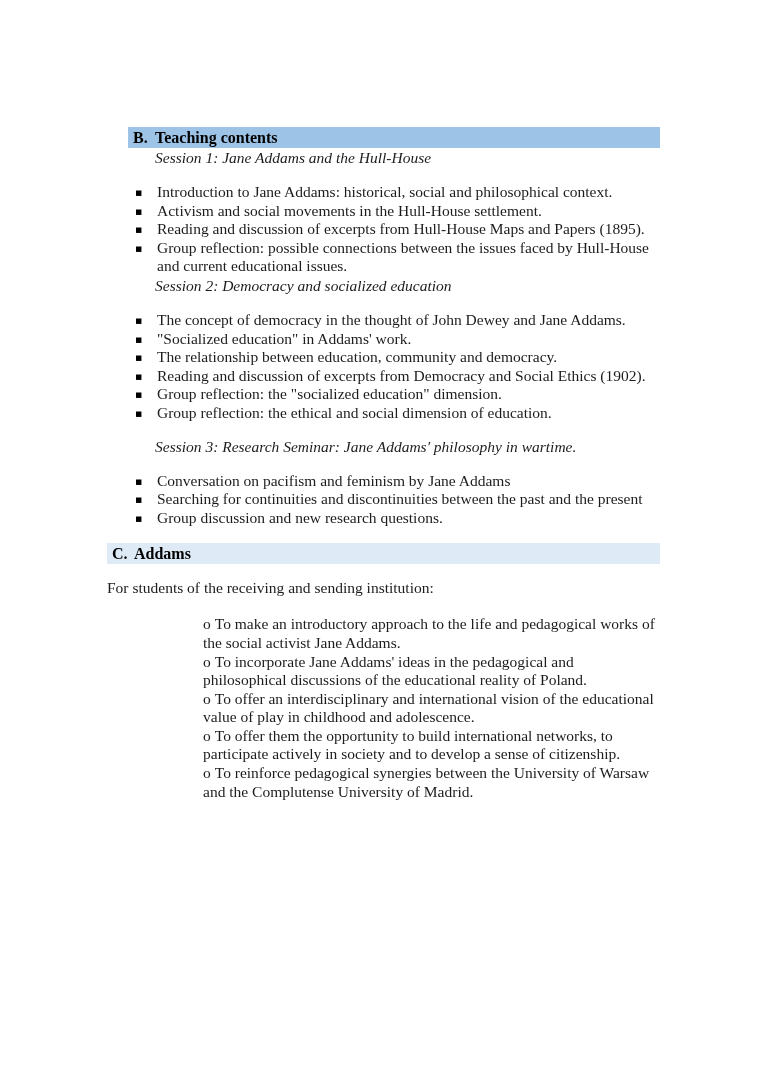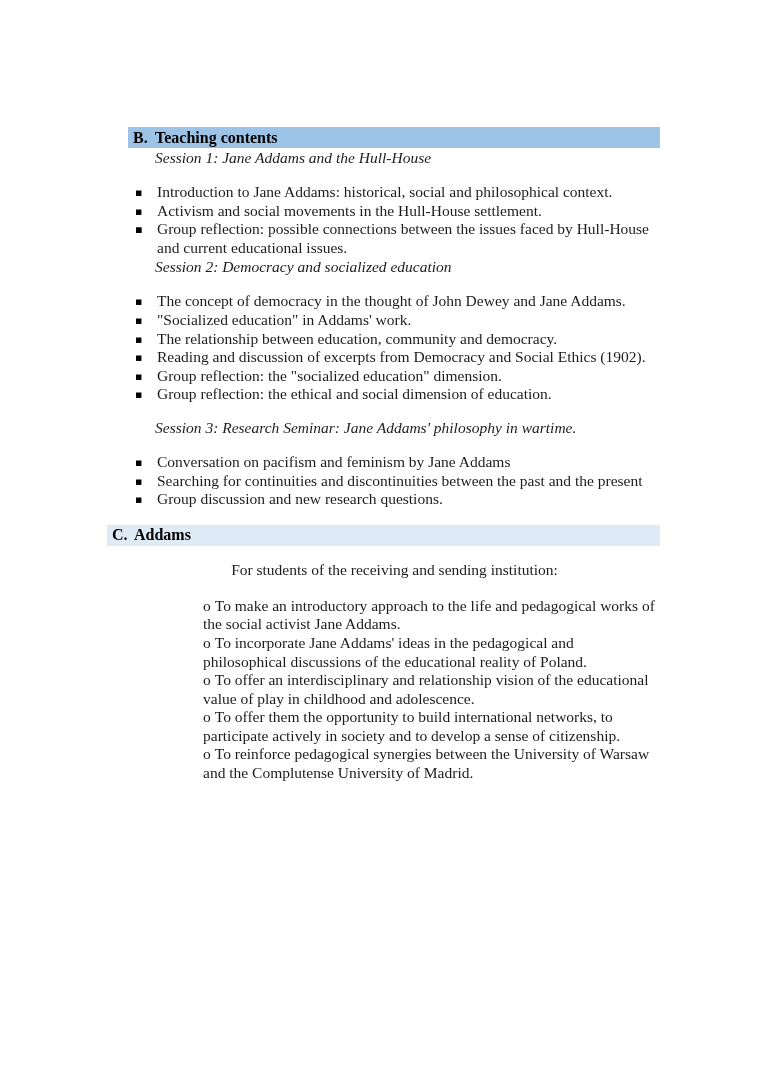--- a/index.html
+++ b/index.html
@@ -47,21 +47,20 @@
     position: absolute; left: 0; top: 1px;
     font-family: "DejaVu Sans", sans-serif;
     font-size: 11px;
     color: #000000;
   }
 
   .impact-intro {
     margin-top: 14px;
     font-size: 15.5px; line-height: 19px;
     white-space: nowrap;
-    text-align: center;
   }
   .impact-list { margin: 18px 0 0 96px; width: 475px; }
   .impact-item {
     margin: 0;
     font-size: 15.5px; line-height: 18.6px;
     white-space: pre-line;
   }
   .o-marker { margin-right: 4px; }
 </style>
 </head>
@@ -72,21 +71,21 @@
 
     <div class="heading-bar bar-b" style="background: rgb(157, 195, 230);">
       <span class="h-label">B.</span>
       <span class="h-title">Teaching contents</span>
     </div>
 
     <div class="session-title st-1">Session 1: Jane Addams and the Hull-House</div>
     <ul class="bullets">
       <li><span class="marker">▪</span><span>Introduction to Jane Addams: historical, social and philosophical context.</span></li>
       <li><span class="marker">▪</span><span>Activism and social movements in the Hull-House settlement.</span></li>
-      <li><span class="marker">▪</span></li>
+      <li><span class="marker">▪</span><span>Reading and discussion of excerpts from Hull-House Maps and Papers (1895).</span></li>
       <li><span class="marker">▪</span><span>Group reflection: possible connections between the issues faced by Hull-House
 and current educational issues.</span></li>
     </ul>
 
     <div class="session-title st-2">Session 2: Democracy and socialized education</div>
     <ul class="bullets">
       <li><span class="marker">▪</span><span>The concept of democracy in the thought of John Dewey and Jane Addams.</span></li>
       <li><span class="marker">▪</span><span>"Socialized education" in Addams' work.</span></li>
       <li><span class="marker">▪</span><span>The relationship between education, community and democracy.</span></li>
       <li><span class="marker">▪</span><span>Reading and discussion of excerpts from Democracy and Social Ethics (1902).</span></li>
@@ -106,21 +105,21 @@
       <span class="h-title">Addams</span>
     </div>
 
     <div class="impact-intro">For students of the receiving and sending institution:</div>
 
     <div class="impact-list">
       <p class="impact-item"><span class="o-marker">o</span><span>To make an introductory approach to the life and pedagogical works of
 the social activist Jane Addams.</span></p>
       <p class="impact-item"><span class="o-marker">o</span><span>To incorporate Jane Addams' ideas in the pedagogical and
 philosophical discussions of the educational reality of Poland.</span></p>
-      <p class="impact-item"><span class="o-marker">o</span><span>To offer an interdisciplinary and relationship vision of the educational
+      <p class="impact-item"><span class="o-marker">o</span><span>To offer an interdisciplinary and international vision of the educational
 value of play in childhood and adolescence.</span></p>
       <p class="impact-item"><span class="o-marker">o</span><span>To offer them the opportunity to build international networks, to
 participate actively in society and to develop a sense of citizenship.</span></p>
       <p class="impact-item"><span class="o-marker">o</span><span>To reinforce pedagogical synergies between the University of Warsaw
 and the Complutense University of Madrid.</span></p>
     </div>
 
   </div>
 </div>
 

